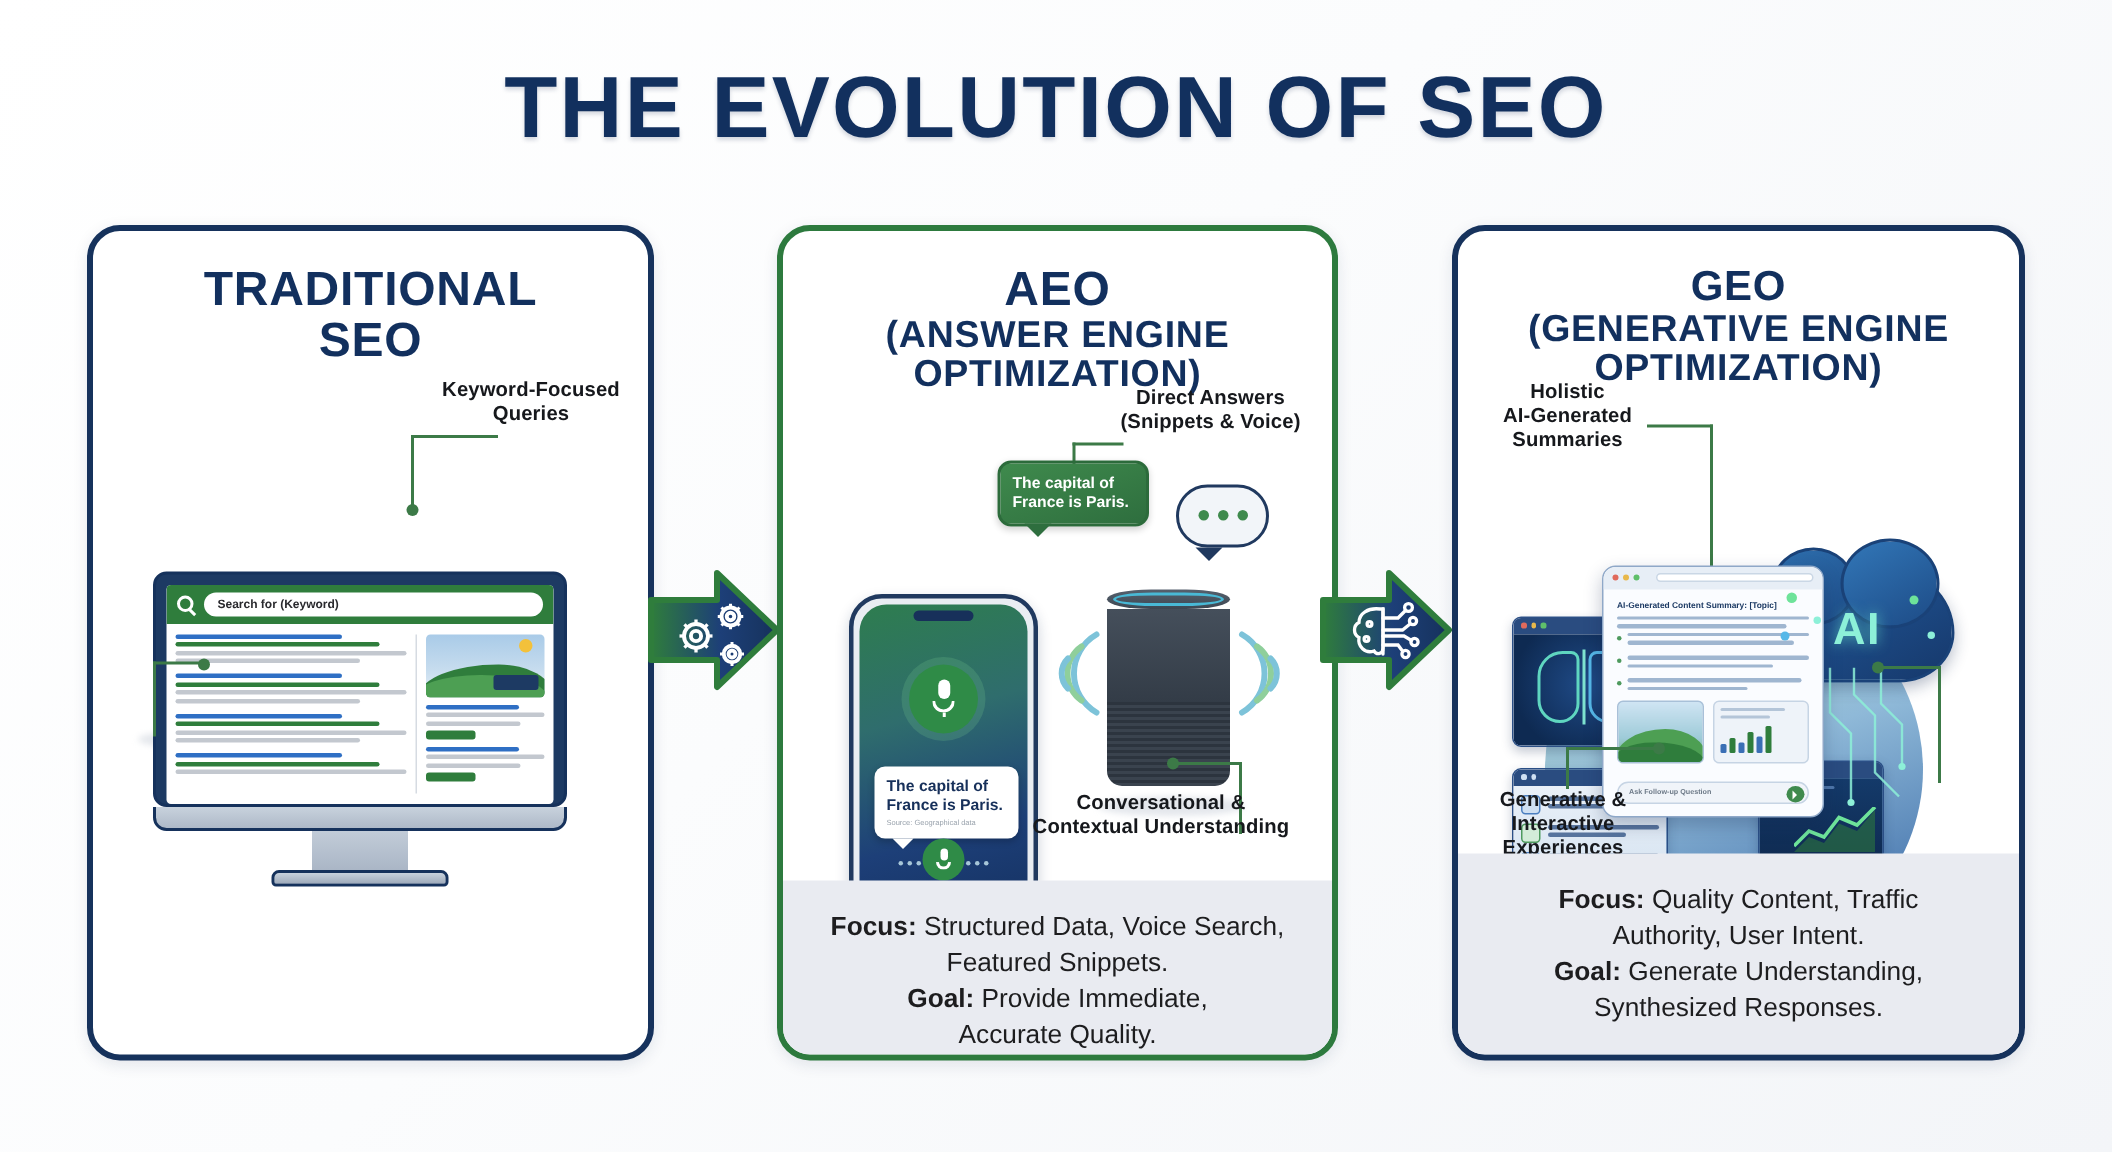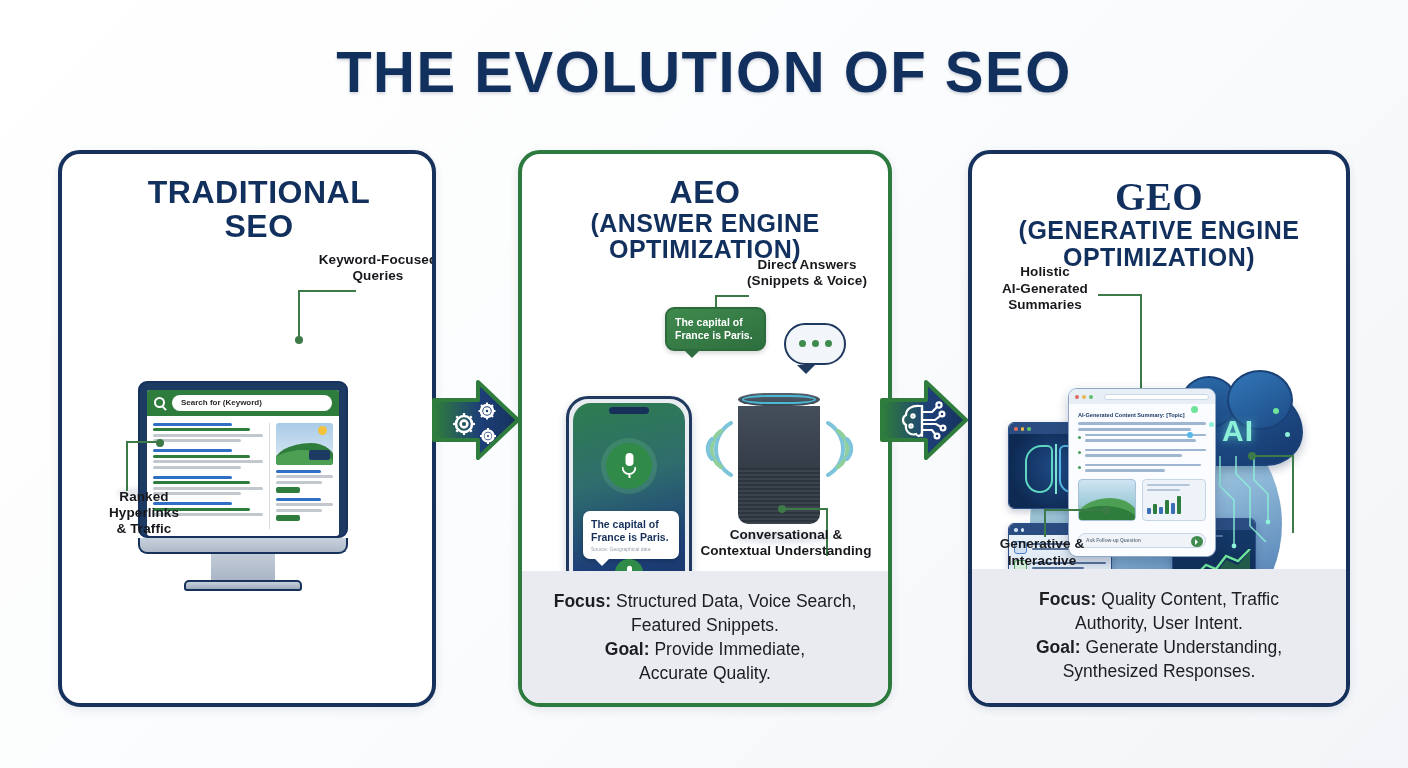--- a/index.html
+++ b/index.html
@@ -22,66 +22,66 @@
 
   
   .panel {
     position: absolute; top: 150px; height: 557px;
     background: #ffffff;
     border-radius: 22px;
     border: 4px solid #16325c;
     overflow: hidden;
     box-shadow: 0 3px 10px rgba(20,40,80,0.10);
   }
-  #panel-1 { left: 58px;  width: 378px; padding-left: 24px; }
+  #panel-1 { left: 58px;  width: 378px; }
   #panel-2 { left: 518px; width: 374px; border-color: #2d7a3e; }
   #panel-3 { left: 968px; width: 382px; }
 
   .panel-head {
     text-align: center; color: #12305e;
     font-weight: bold; letter-spacing: .5px;
     padding: 22px 14px 0 14px;
     line-height: 1.06;
   }
   #panel-1 .panel-head { font-size: 32px; }
   #panel-2 .panel-head .ttl-main { font-size: 32px; display:block; }
   #panel-2 .panel-head .ttl-sub  { font-size: 25px; display:block; }
-  #panel-3 .panel-head .ttl-main { font-size: 39px; display:block;font-family:Liberation Serif, serif; }
+  #panel-3 .panel-head .ttl-main { font-size: 28px; display:block; }
   #panel-3 .panel-head .ttl-sub  { font-size: 25px; display:block; }
 
   .panel-art { position: relative; height: 310px; }
 
   .panel-foot {
     position: absolute; bottom: 0; left: 0; right: 0;
     background: #e9ebf1;
     padding: 18px 16px 22px 16px;
     text-align: center;
     font-size: 17.5px; line-height: 1.38; color: #1d1d1f;
   }
   #panel-1 .panel-foot { height: 119px; }
-  #panel-2 .panel-foot { height: 132px; }
+  #panel-2 .panel-foot { height: 116px; }
   #panel-3 .panel-foot { height: 134px; }
   .panel-foot b { font-weight: bold; }
 
   
   .callout {
     position: absolute; font-size: 13.5px; font-weight: bold;
     color: #16181c; line-height: 1.2; letter-spacing: .1px;
   }
   .lead { position: absolute; background: #3c7a47; }
   .dot  { position: absolute; width: 8px; height: 8px; border-radius: 50%;
           background: #3c7a47; }
 
   
   .arrow { position: absolute; top: 378px; width: 88px; height: 84px; }
   #arrow-1 { left: 432px; }
   #arrow-2 { left: 880px; }
 
   
-  .monitor { position: absolute; left: 52px; top: 137px; width: 210px; text-align: center; }
+  .monitor { position: absolute; left: 40px; top: 137px; width: 276px; text-align: center; }
   .mon-body {
     background: #1d3a63; border-radius: 9px; padding: 7px 7px 0 7px;
     border: 2px solid #16325c;
   }
   .mon-screen { background: #ffffff; border-radius: 3px; overflow: hidden; height: 146px; }
   .serp-bar { background: #2f7d3c; height: 26px; display: flex; align-items: center; padding: 0 7px; }
   .mag { width: 11px; height: 11px; border: 2px solid #fff; border-radius: 50%; position: relative; flex: 0 0 auto; }
   .mag:after { content:""; position:absolute; right:-4px; bottom:-3px; width:6px; height:2px;
                background:#fff; transform: rotate(45deg); }
   .serp-input {
@@ -364,23 +364,20 @@
           </div>
         </div>
         <div class="mon-chin"></div>
         <div class="mon-neck"></div>
         <div class="mon-base"></div>
       </div>
 
       <div class="dot" style="left:70px; top:195px;"></div>
       <div class="lead" style="left:40px; top:197px; width:34px; height:2px;"></div>
       <div class="lead" style="left:40px; top:197px; width:2px; height:50px;"></div>
-      <div class="callout" style="left:8px; top:245px; text-align:center; width:100px;">
-        Ranked<br>Hyperlinks<br>&amp; Traffic
-      </div>
     </div>
 
   </div>
 
   <div class="arrow" id="arrow-1">
     <svg width="88" height="84" viewBox="0 0 88 84">
       <defs>
         <linearGradient id="ag1" x1="0" y1="0" x2="1" y2="0">
           <stop offset="0%" stop-color="#2f7d3c"></stop>
           <stop offset="55%" stop-color="#1d3f78"></stop>
@@ -500,21 +497,21 @@
       </svg>
       <svg style="position:absolute; left:298px; top:150px;" width="42" height="72">
         <path d="M8,10 A30,30 0 0 1 8,62" fill="none" stroke="#7dc3d9" stroke-width="4" stroke-linecap="round"></path>
         <path d="M18,18 A22,22 0 0 1 18,54" fill="none" stroke="#8fcf9b" stroke-width="4" stroke-linecap="round"></path>
         <path d="M27,26 A14,14 0 0 1 27,46" fill="none" stroke="#7dc3d9" stroke-width="4" stroke-linecap="round"></path>
       </svg>
 
       <div class="dot" style="left:256px; top:242px;"></div>
       <div class="lead" style="left:260px; top:245px; width:46px; height:2px;"></div>
       <div class="lead" style="left:304px; top:245px; width:2px; height:48px;"></div>
-      <div class="callout" style="left:154px; top:264px; text-align:center; width:220px;">
+      <div class="callout" style="left:142px; top:264px; text-align:center; width:220px;">
         Conversational &amp;<br>Contextual Understanding
       </div>
     </div>
 
     <div class="panel-foot">
       <b>Focus:</b><span> Structured Data, Voice Search,</span><br>
       <span>Featured Snippets.</span><br>
       <b>Goal:</b><span> Provide Immediate,</span><br>
       <span>Accurate Quality.</span>
     </div>

